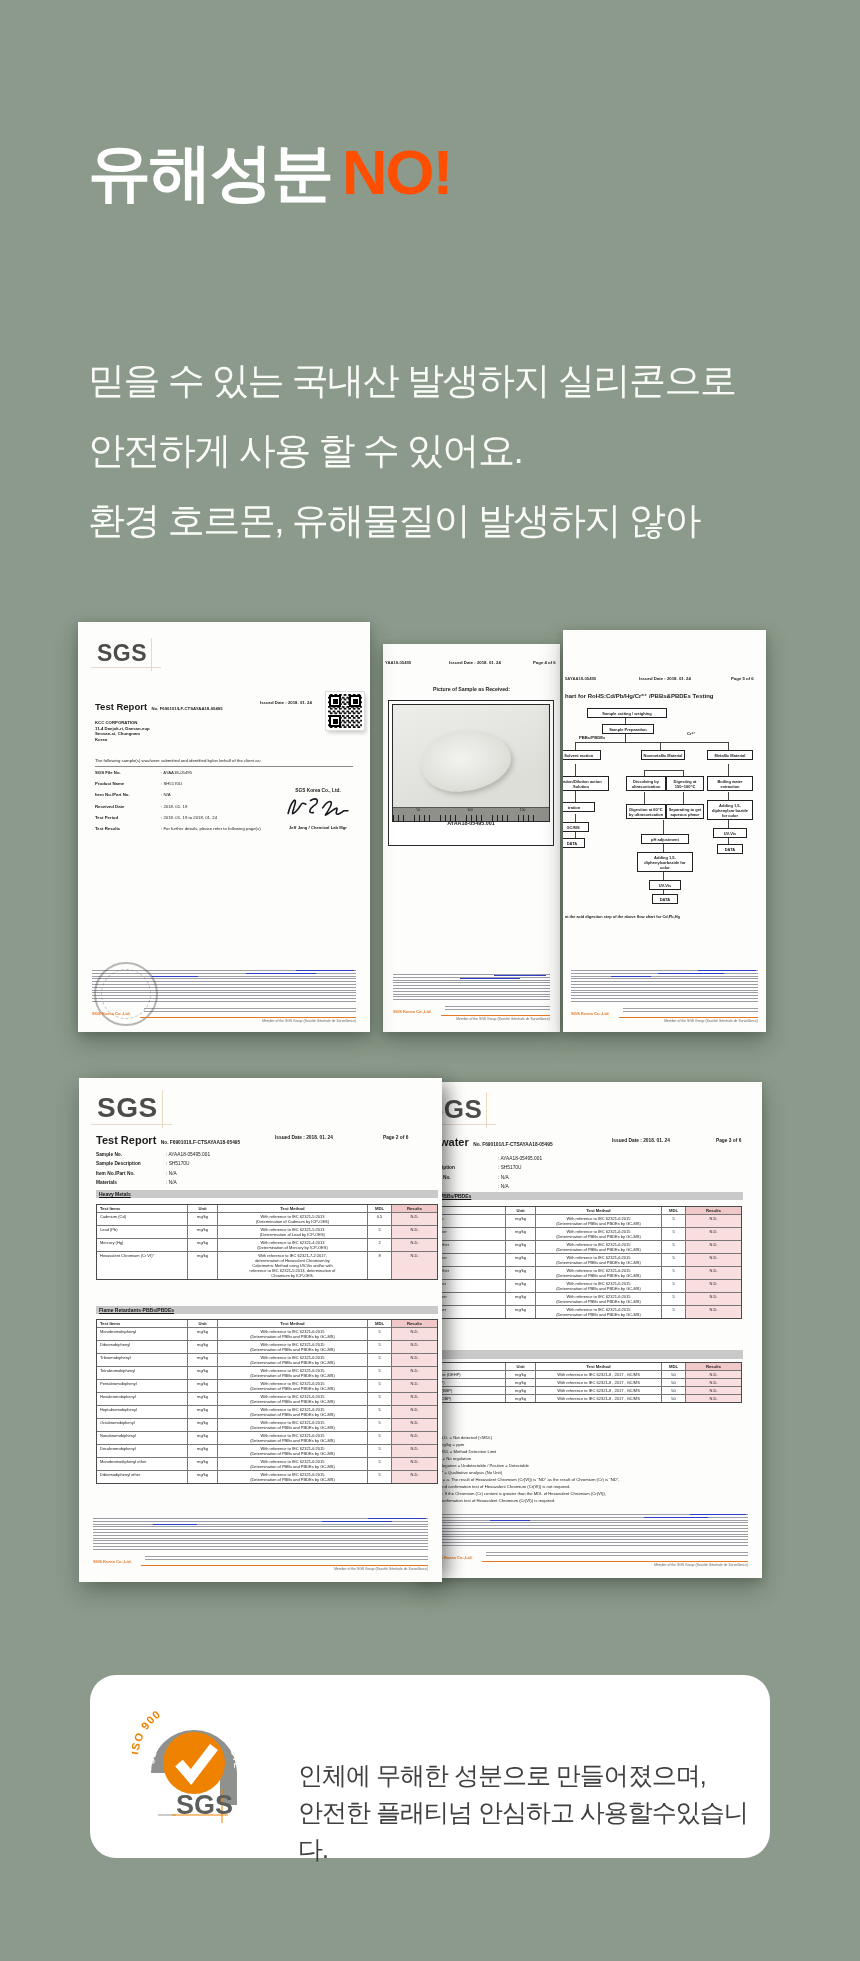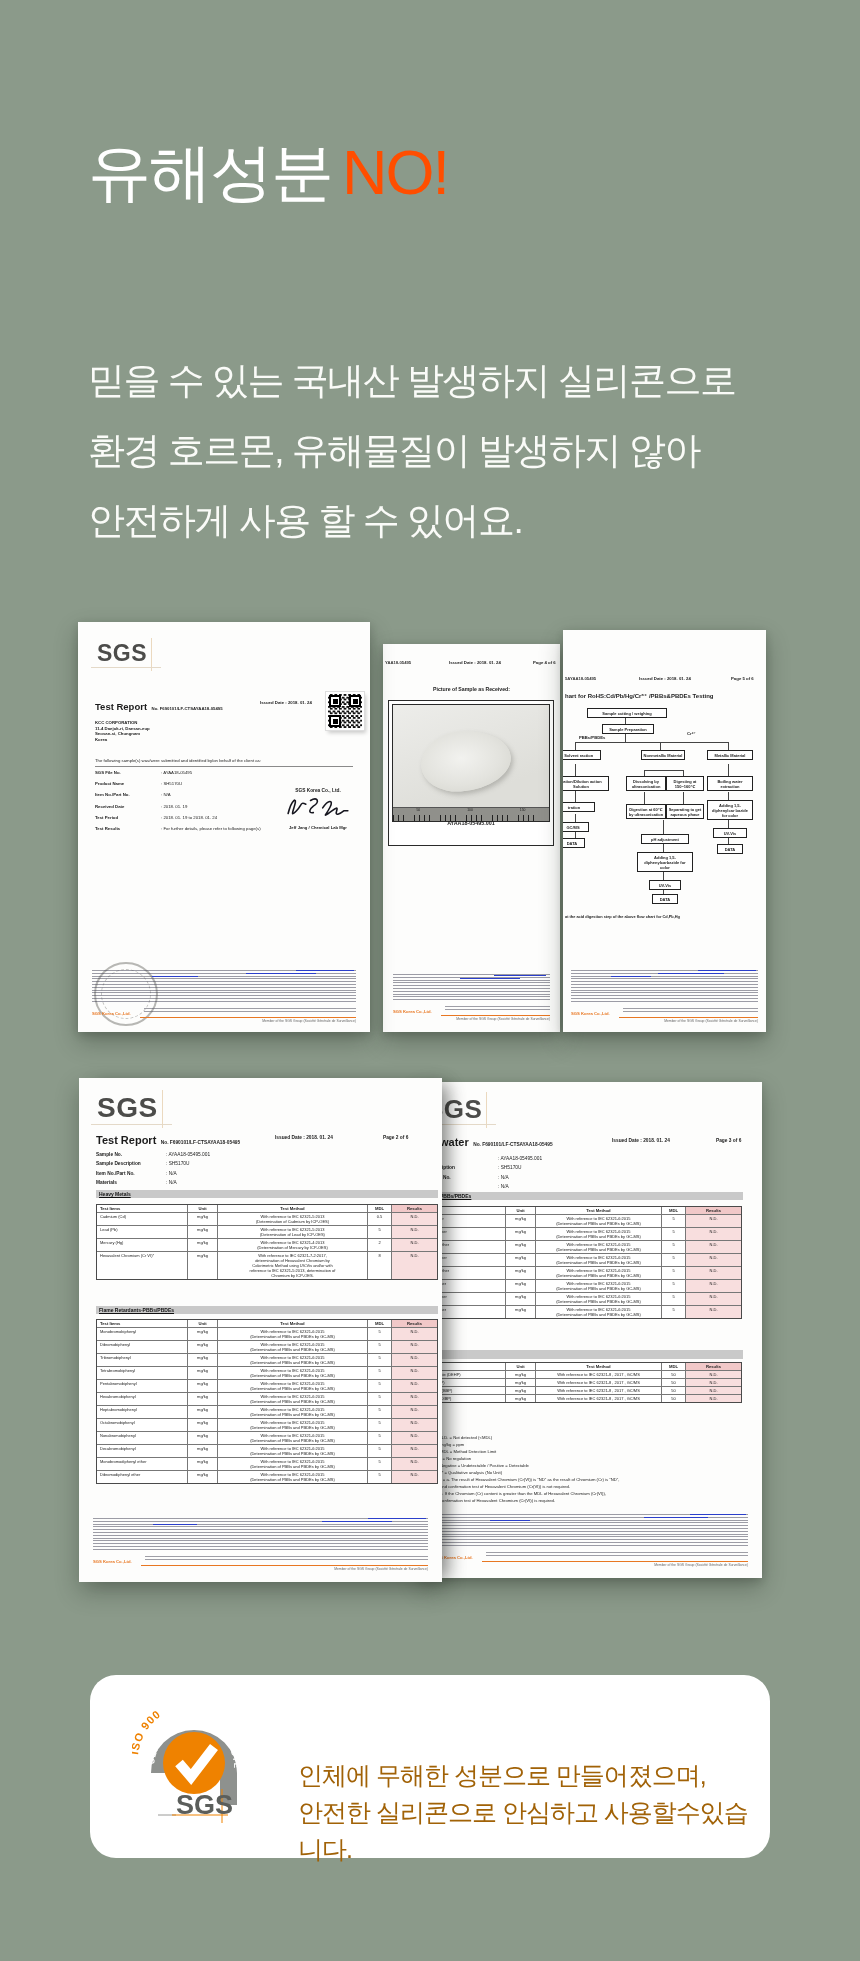--- a/index.html
+++ b/index.html
@@ -2,21 +2,21 @@
 <html><head>
 <meta charset="utf-8">
 <style>
   html,body{margin:0;padding:0;}
   body{width:860px;height:1961px;position:relative;overflow:hidden;
        font-family:"Liberation Sans","DejaVu Sans",sans-serif;background:#8B9A8A;}
   .abs{position:absolute;}
 
   
   .hero{position:absolute;left:88px;top:128px;}
-  .hero h1{margin:0;font-size:63px;line-height:88px;font-weight:400;letter-spacing:-2px;color:#FFFFFF;}
+  .hero h1{margin:0;font-size:63px;line-height:88px;font-weight:700;letter-spacing:-2px;color:#FFFFFF;}
   .hero .o{color:#FF4E00;margin-left:10px;}
   .desc{position:absolute;left:88px;top:346px;font-size:37px;line-height:70px;
         letter-spacing:-1.5px;color:#FAFBF8;font-weight:500;}
 
   
   .doc{position:absolute;}
   .sheet{position:absolute;background:#FDFDFC;color:#222;
          box-shadow:0 10px 22px rgba(20,30,20,.30),0 3px 8px rgba(20,30,20,.18);overflow:hidden;}
   .sgslogo{font-weight:800;color:#4C4C4A;letter-spacing:.5px;line-height:1;position:absolute;}
   .sgslogo:after{content:"";position:absolute;left:-6px;right:-14px;bottom:-3px;height:1px;background:#E4D9C8;}
@@ -72,34 +72,34 @@
   .sigblock{position:absolute;text-align:center;}
   .sigblock .co{font-size:4.8px;font-weight:700;}
   .sigblock .nm{font-size:4.2px;font-weight:700;}
 
   
   .card{position:absolute;left:90px;top:1675px;width:680px;height:183px;background:#FFFFFF;
         border-radius:26px;}
   .card .title{position:absolute;left:208px;top:34px;font-size:31px;font-weight:800;
         letter-spacing:-1px;color:#3E5047;}
   .card .lines{position:absolute;left:208px;top:82px;font-size:25px;line-height:37px;
-        letter-spacing:-1px;color:#a16207;}
+        letter-spacing:-1px;color:#404040;}
   .badge{position:absolute;left:42px;top:22px;}
 </style>
 </head>
 <body>
 
 <div class="hero">
   <h1><span class="w">유해성분</span><span class="o">NO!</span></h1>
 </div>
 <div class="desc">
 
 <div class="dline">믿을 수 있는 국내산 발생하지 실리콘으로</div>
+    <div class="dline">안전하게 사용 할 수 있어요.</div>
     <div class="dline">환경 호르몬, 유해물질이 발생하지 않아</div>
-    <div class="dline">안전하게 사용 할 수 있어요.</div>
   </div>
 
 <div class="doc" style="left:78px;top:622px;width:688px;height:410px;">
 
   <div class="sheet" style="left:305px;top:22px;width:177px;height:388px;z-index:1;">
     <div class="abs meta" style="left:2px;top:16px;font-size:4.2px;">YAA18-05495</div>
     <div class="abs tiny" style="left:66px;top:16px;font-weight:700;">Issued Date :  2018. 01. 24</div>
     <div class="abs tiny" style="left:150px;top:16px;font-weight:700;">Page 4 of 6</div>
     <div class="abs" style="left:0;right:0;top:42px;text-align:center;font-size:5.2px;font-weight:800;">Picture of Sample as Received:</div>
     <div class="photo-frame" style="left:5px;top:56px;width:158px;height:138px;">
@@ -739,15 +739,15 @@
       <path d="M 47 66 L 59 80 L 82 50" stroke="#FFFFFF" stroke-width="10" fill="none"></path>
       <line x1="26" y1="118" x2="44" y2="118" stroke="#9a9a98" stroke-width="1"></line>
       <line x1="90" y1="92" x2="90" y2="126" stroke="#EF8200" stroke-width="1"></line>
       <line x1="40" y1="118" x2="96" y2="118" stroke="#EF8200" stroke-width="1"></line>
       <text x="44" y="117" font-size="27" font-weight="bold" fill="#5B5E5B">SGS</text>
     </svg>
   </div>
   <div class="lines">
 
   <div>인체에 무해한 성분으로 만들어졌으며,</div>
-      <div>안전한 실리콘으로 안심하고 사용할수있습니다.</div>
+      <div>안전한 플래티넘 안심하고 사용할수있습니다.</div>
     </div>
 </div>
 
 </body></html>

